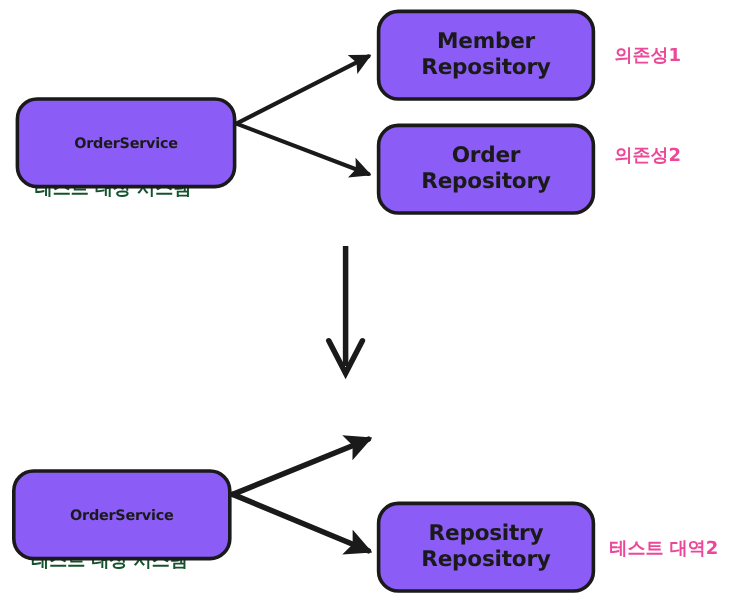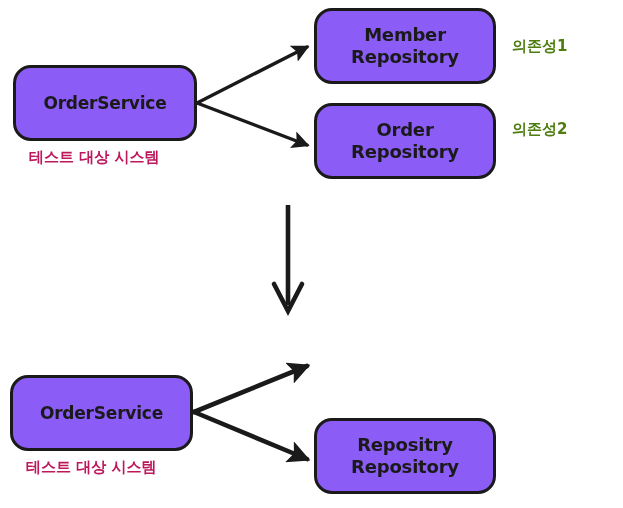--- a/index.html
+++ b/index.html
@@ -33,21 +33,22 @@
   }
   .node-label {
     line-height: 1.22;
     white-space: pre-line;
   }
   #node-order-service-top,
   #node-order-service-bottom {
     left: 13px;
     width: 184px;
     height: 76px;
-    font-size: 17px;
+    font-size: 12px;
+    margin-top: 16px;
   }
   #node-order-service-top   { top: 65px; }
   #node-order-service-bottom{ top: 375px; left: 10px; width: 183px; }
 
   #node-member-repository,
   #node-order-repository,
   #node-mock-member-repository,
   #node-mock-order-repository {
     left: 314px;
     width: 182px;
@@ -55,33 +56,33 @@
     font-size: 18px;
   }
   #node-member-repository       { top: 8px; }
   #node-order-repository        { top: 103px; }
   #node-mock-member-repository  { top: 328px; }
   #node-mock-order-repository   { top: 418px; }
 
   
   .caption {
     position: absolute;
-    color: #be185d;
+    color: #14532d;
     font-size: 15px;
     font-weight: 700;
     white-space: nowrap;
     z-index: 2;
   }
   #caption-sut-top    { left: 29px;  top: 148px; }
   #caption-sut-bottom { left: 26px;  top: 458px; }
 
   
   .side-note {
     position: absolute;
-    color: #4d7c0f;
+    color: #ec4899;
     font-size: 15px;
     font-weight: 700;
     white-space: nowrap;
     z-index: 2;
   }
   #note-dependency-1 { left: 512px; top: 37px; }
   #note-dependency-2 { left: 512px; top: 120px; }
   #note-double-1     { left: 508px; top: 358px; }
   #note-double-2     { left: 508px; top: 448px; }
 
@@ -144,14 +145,15 @@
   <div class="node" id="node-order-service-bottom">
     <span class="node-label">OrderService</span>
   </div>
   <div class="caption" id="caption-sut-bottom">테스트 대상 시스템</div>
 
 
   <div class="node" id="node-mock-order-repository">
     <span class="node-label">Repositry
 Repository</span>
   </div>
+  <div class="side-note" id="note-double-2">테스트 대역2</div>
 
 </div>
 
 </body></html>

